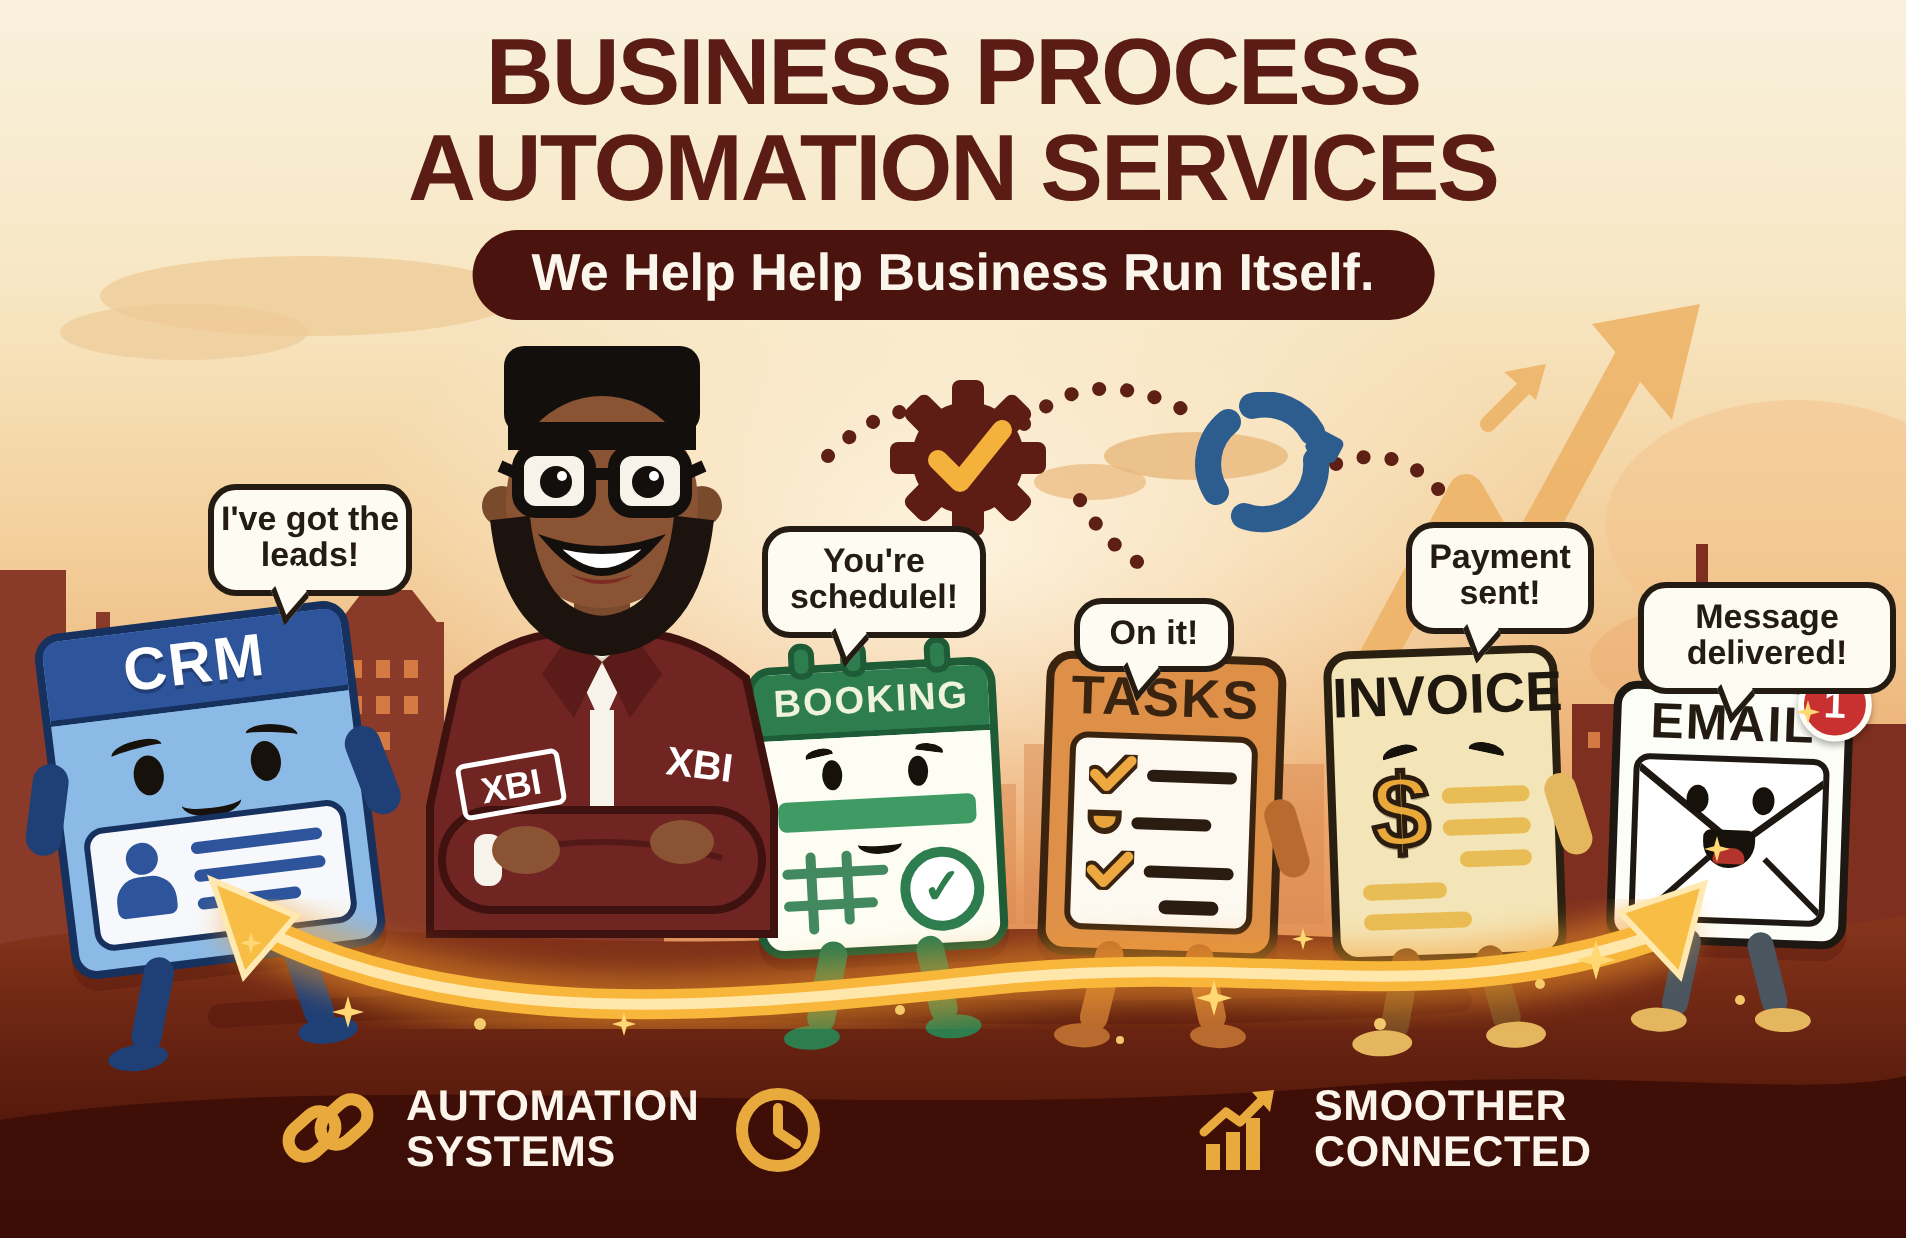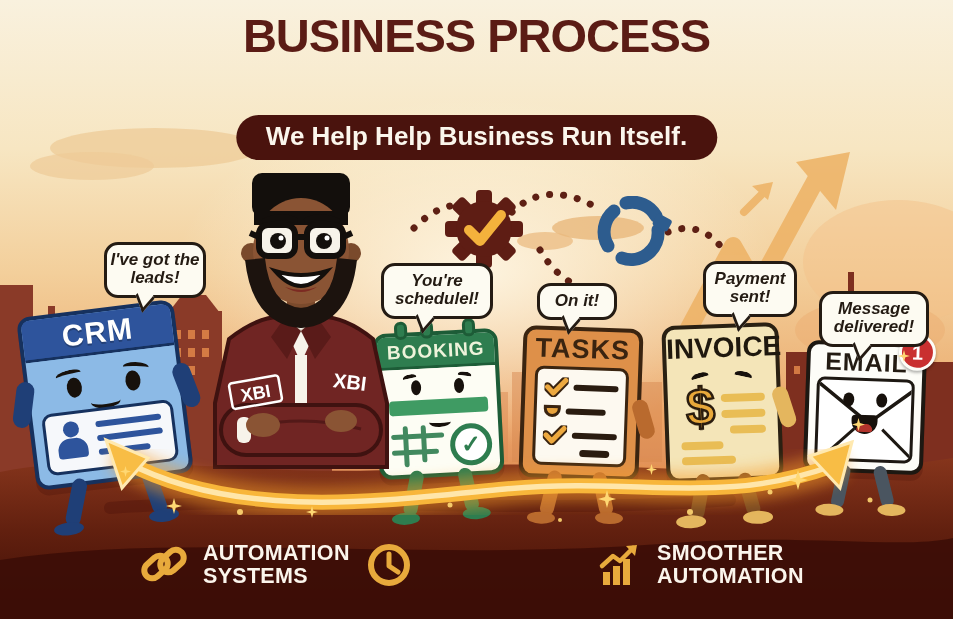--- a/index.html
+++ b/index.html
@@ -17,21 +17,21 @@
   
   .title{position:absolute; left:0; right:0; top:12px; text-align:center; z-index:6;
     color:#5b1c15; font-weight:bold; font-size:47px; letter-spacing:-1px; line-height:1.02;}
   .tagline{position:absolute; left:50%; transform:translateX(-50%); top:115px; z-index:6;
     background:#4a130d; color:#fbf6ec; font-weight:bold; font-size:26px;
     padding:6px 30px 8px; border-radius:26px; white-space:nowrap;}
 
   
   .bubble{position:absolute; z-index:6; background:#fdfbf2; border:3px solid #241b13;
     border-radius:14px; padding:6px 2px 7px; color:#241b13; font-weight:bold;
-    font-size:17px; line-height:1.08; text-align:center;font-style:italic;}
+    font-size:17px; line-height:1.08; text-align:center;}
   .bubble::after{content:""; position:absolute; bottom:-11px; left:30%; width:15px; height:15px;
     background:#fdfbf2; border-right:3px solid #241b13; border-bottom:3px solid #241b13;
     transform:rotate(55deg) skew(14deg,14deg);}
 
   
   .walker{position:absolute; z-index:3; border:4px solid #20180f; border-radius:13px;
     box-shadow:0 6px 0 rgba(60,10,5,.22);}
   .leg{position:absolute; border-radius:9px; z-index:-1;}
   .foot{position:absolute; border-radius:50%; z-index:-1;}
   .armnub{position:absolute; border-radius:9px; z-index:-1;}
@@ -210,20 +210,21 @@
       <path d="M540,250 Q554,274 574,284"></path>
     </g>
 
     <path d="M0,472 C120,448 260,480 420,468 C600,454 760,488 953,458 L953,619 L0,619 Z" fill="url(#gndGrad)"></path>
     <path d="M0,560 C180,532 420,562 660,544 C800,532 900,550 953,538 L953,619 L0,619 Z" fill="#3c0d07" opacity=".9"></path>
     <path d="M110,508 C300,494 520,516 730,500" stroke="#53160c" stroke-width="12" fill="none" opacity=".5" stroke-linecap="round"></path>
   </svg>
 
   <div class="title">
     <div>BUSINESS PROCESS</div>
+    <div>AUTOMATION SERVICES</div>
   </div>
   <div class="tagline">We Help Help Business Run Itself.</div>
 
   <div class="deco" style="left:444px; top:188px;">
     <svg width="80" height="82" viewBox="0 0 80 82">
       <g fill="#5e1d14">
         <rect x="32" y="2" width="16" height="16" rx="4" transform="rotate(0 40 41)"></rect>
         <rect x="32" y="2" width="16" height="16" rx="4" transform="rotate(45 40 41)"></rect>
         <rect x="32" y="2" width="16" height="16" rx="4" transform="rotate(90 40 41)"></rect>
         <rect x="32" y="2" width="16" height="16" rx="4" transform="rotate(135 40 41)"></rect>
@@ -413,23 +414,23 @@
       <div class="em-mouth"></div>
     </div>
     <span class="leg" style="left:28px; bottom:-40px; width:13px; height:44px; background:#4a5560; transform:rotate(10deg);"></span>
     <span class="leg" style="right:28px; bottom:-38px; width:13px; height:42px; background:#4a5560; transform:rotate(-16deg);"></span>
     <span class="foot" style="left:10px; bottom:-48px; width:28px; height:12px; background:#e4b65e;"></span>
     <span class="foot" style="right:12px; bottom:-46px; width:28px; height:12px; background:#e4b65e;"></span>
   </div>
 
   <div class="bubble" style="left:104px; top:242px; width:102px;">I've got the leads!</div>
   <div class="bubble" style="left:381px; top:263px; width:112px;">You're schedulel!</div>
-  <div class="bubble" style="left:537px; top:283px; width:80px;">On it!</div>
+  <div class="bubble" style="left:537px; top:299px; width:80px;">On it!</div>
   <div class="bubble" style="left:703px; top:261px; width:94px;">Payment sent!</div>
-  <div class="bubble" style="left:819px; top:291px; width:110px;">Message delivered!</div>
+  <div class="bubble" style="left:819px; top:291px; width:129px;">Message delivered!</div>
 
   <svg class="fx-svg" width="953" height="619" viewBox="0 0 953 619">
     <defs>
       <filter id="glow" x="-30%" y="-30%" width="160%" height="160%">
           <feGaussianBlur stdDeviation="7"></feGaussianBlur>
         </filter>
     </defs>
     <path d="M126,462 C240,522 390,500 505,489 C640,477 720,506 832,466" fill="none" stroke="#f59c2a" stroke-width="32" stroke-linecap="round" opacity=".5" filter="url(#glow)"></path>
     <path d="M126,462 C240,522 390,500 505,489 C640,477 720,506 832,466" fill="none" stroke="#f8b63a" stroke-width="15" stroke-linecap="round"></path>
     <path d="M126,462 C240,522 390,500 505,489 C640,477 720,506 832,466" fill="none" stroke="#ffe9b0" stroke-width="5.5" stroke-linecap="round" opacity=".95"></path>
@@ -471,16 +472,16 @@
   <div class="foot-item" style="left:596px; top:542px;">
     <svg width="46" height="46" viewBox="0 0 46 46">
       <g fill="#e8aa3c">
         <rect x="7" y="30" width="7" height="13"></rect>
         <rect x="17" y="24" width="7" height="19"></rect>
         <rect x="27" y="17" width="7" height="26"></rect>
       </g>
       <path d="M6,24 L17,14 L24,19 L37,6" fill="none" stroke="#e8aa3c" stroke-width="4.5" stroke-linecap="round" stroke-linejoin="round"></path>
       <polygon points="30,4 41,3 39,14" fill="#e8aa3c"></polygon>
     </svg>
-    <div class="foot-label">SMOOTHER AUTOMATION</div>
+    <div class="foot-label">SMOOTHER CONNECTED</div>
   </div>
 
 </div>
 
 </body></html>

